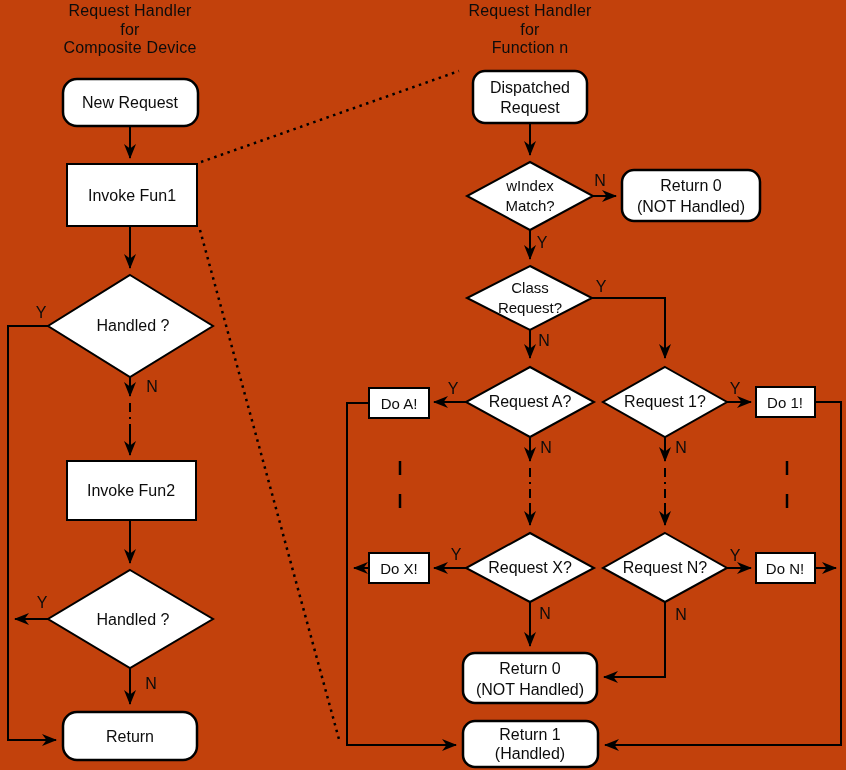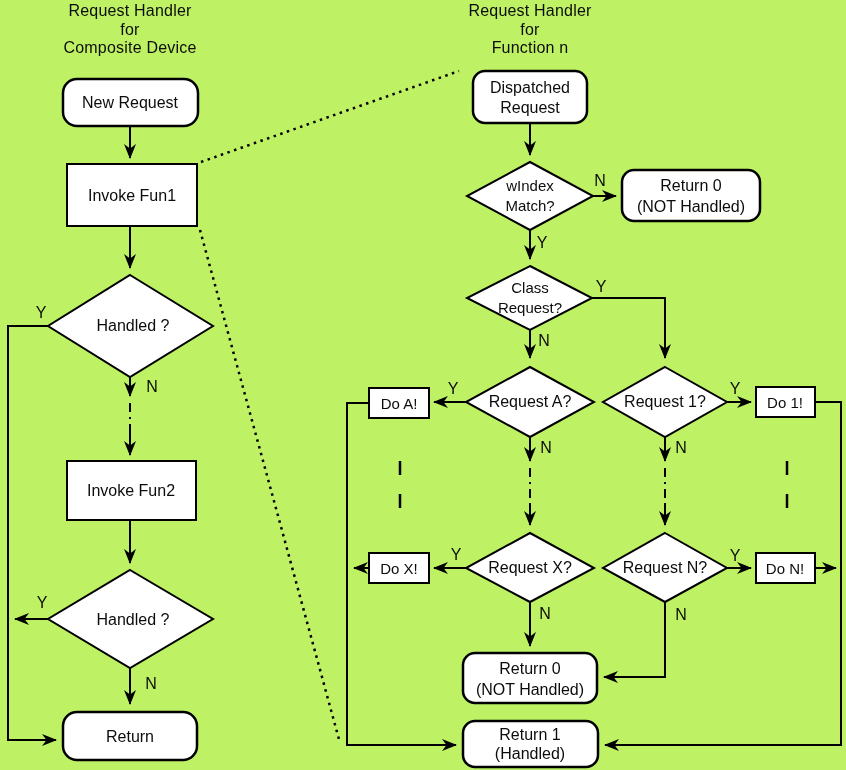--- a/index.html
+++ b/index.html
@@ -1,16 +1,16 @@
 <!DOCTYPE html>
 <html><head>
 <meta charset="utf-8">
 <style>
   html,body{margin:0;padding:0;background:#ffffff;}
-  .stage{position:relative;width:846px;height:770px;background:#bef264;overflow:hidden;}
+  .stage{position:relative;width:846px;height:770px;background:#c2410c;overflow:hidden;}
   svg{display:block;font-family:"Liberation Sans", sans-serif;}
   .shape{fill:#ffffff;stroke:#000000;stroke-width:2;}
   .shape-thick{fill:#ffffff;stroke:#000000;stroke-width:2.5;}
   .edge{fill:none;stroke:#000000;stroke-width:2;}
   .edge-dash{fill:none;stroke:#000000;stroke-width:2;stroke-dasharray:9 5 2 5;}
   .edge-dot{fill:none;stroke:#000000;stroke-width:2.5;stroke-dasharray:2.5 4.5;}
   .ellipsis{stroke:#000000;stroke-width:2.5;}
   text{fill:#0c0c0c;}
   .t16{font-size:16px;text-anchor:middle;}
   .t15{font-size:15px;text-anchor:middle;}

